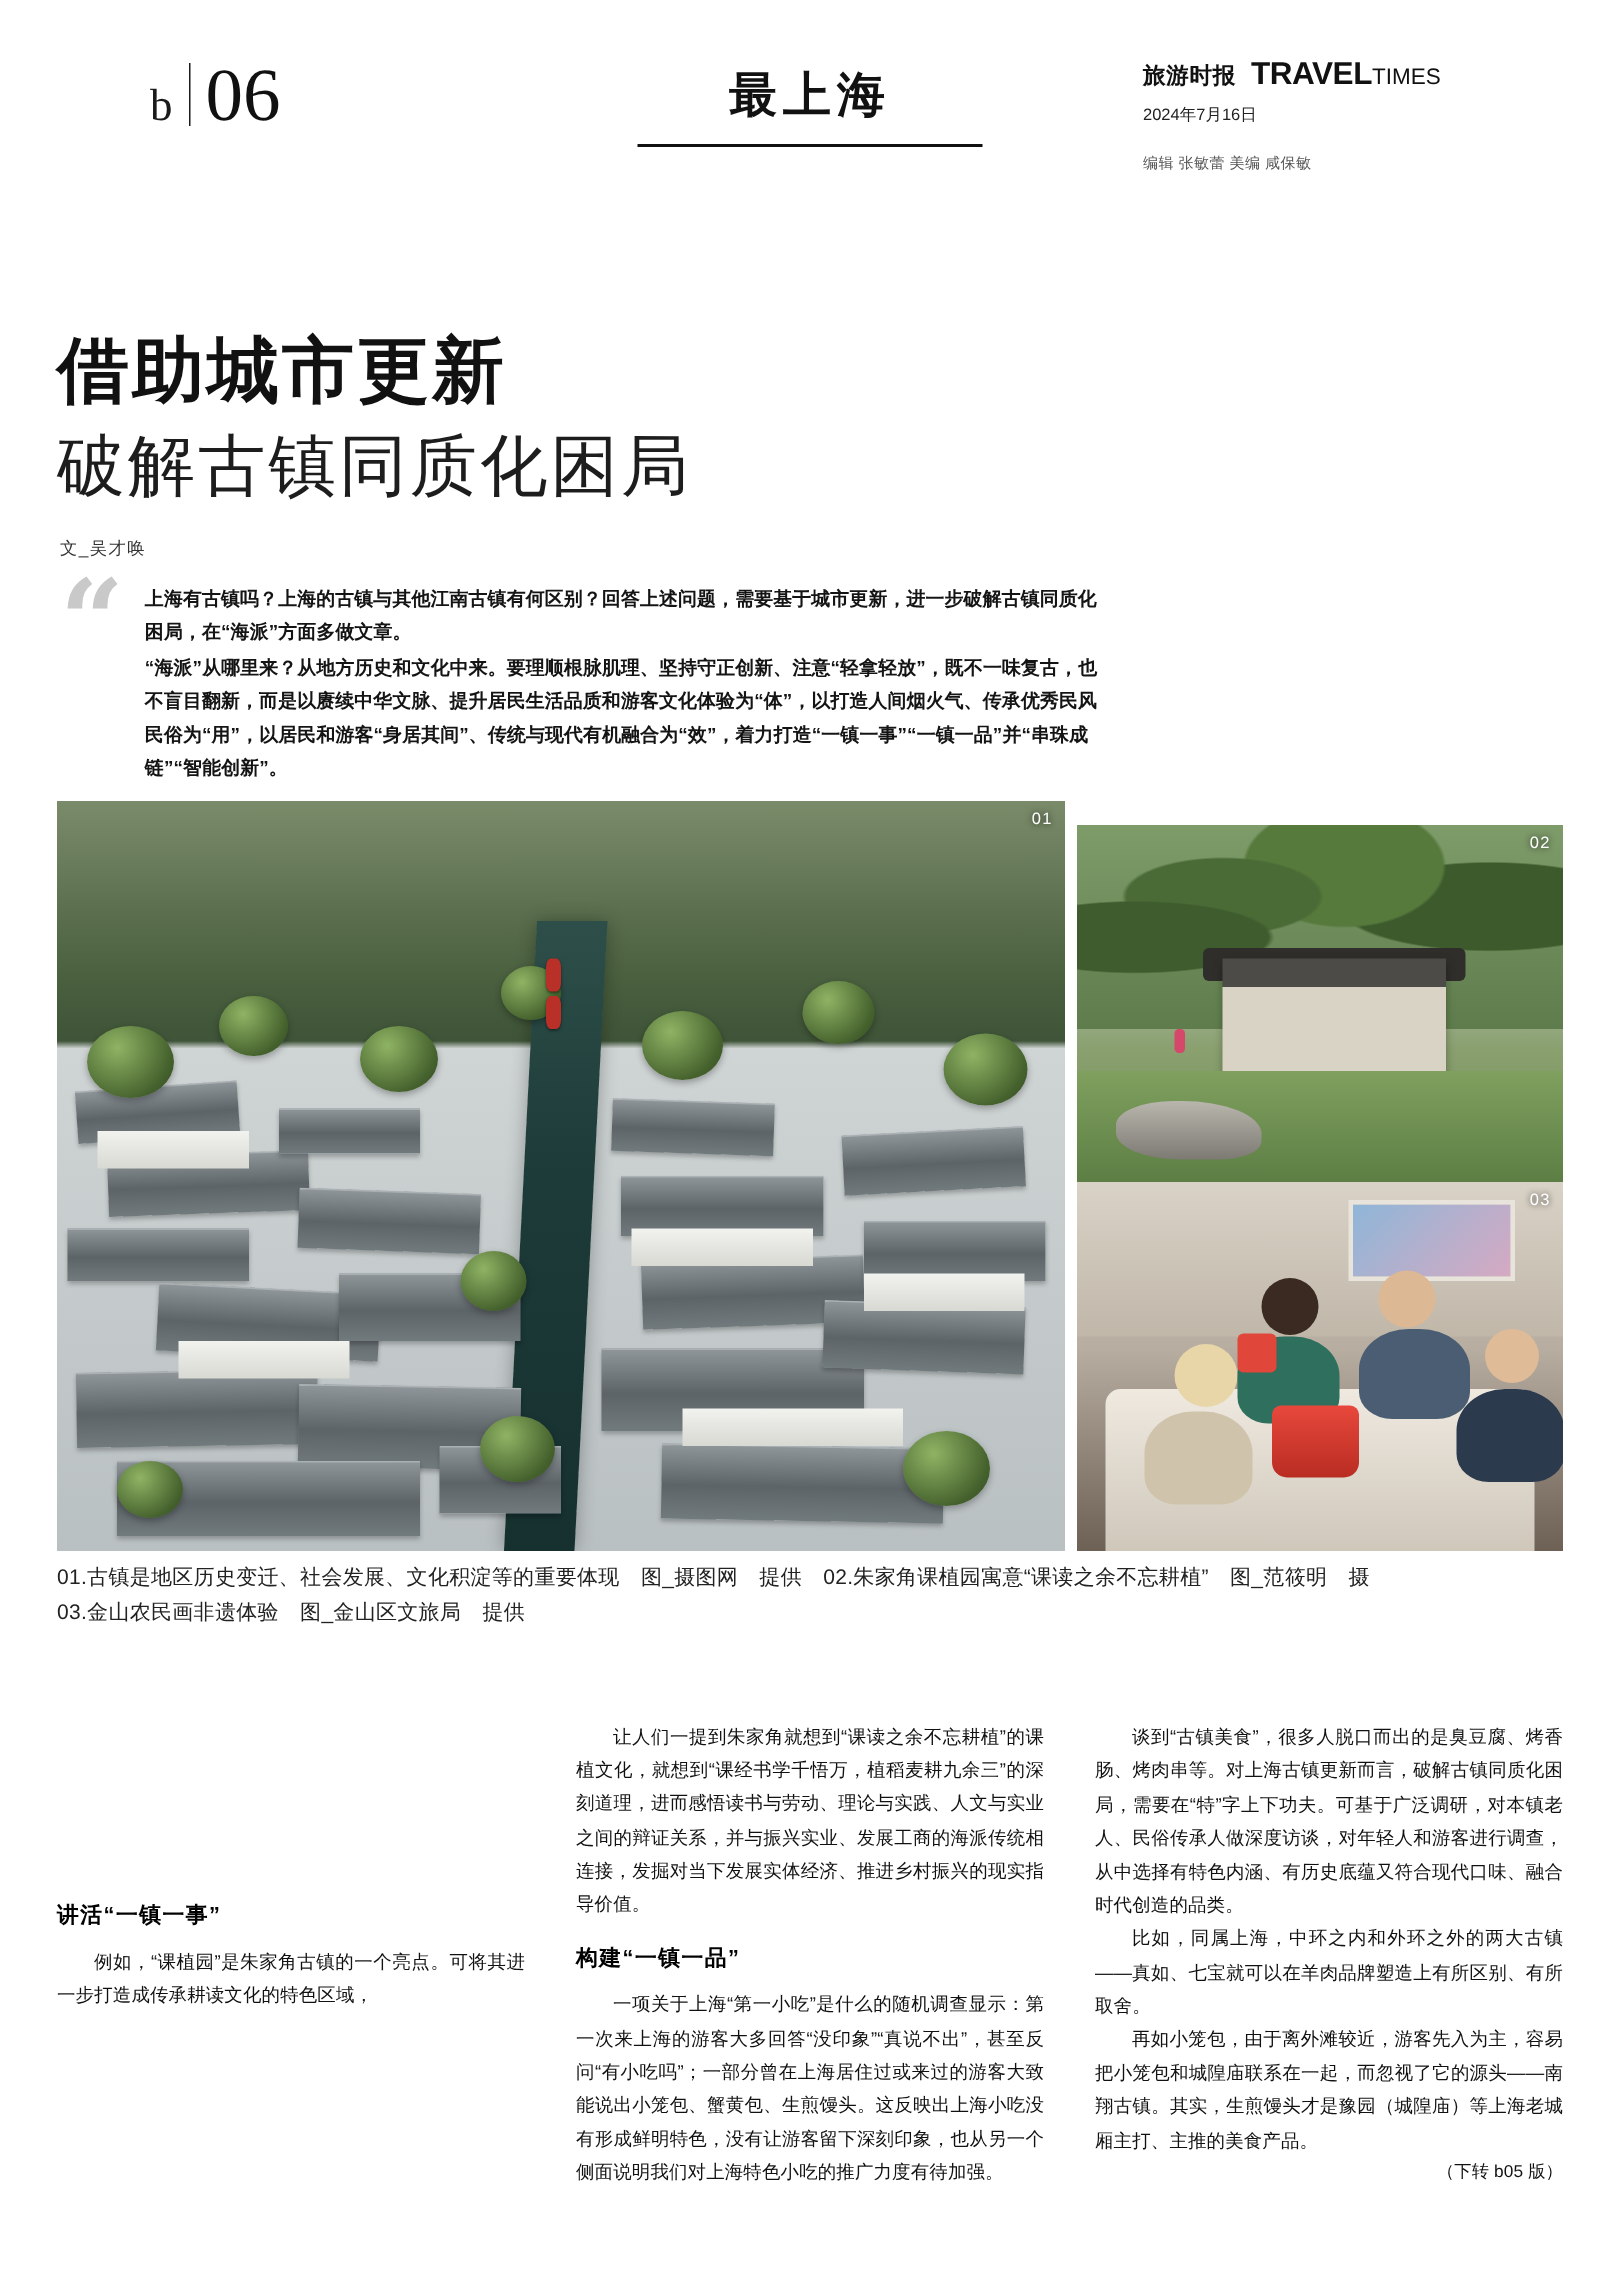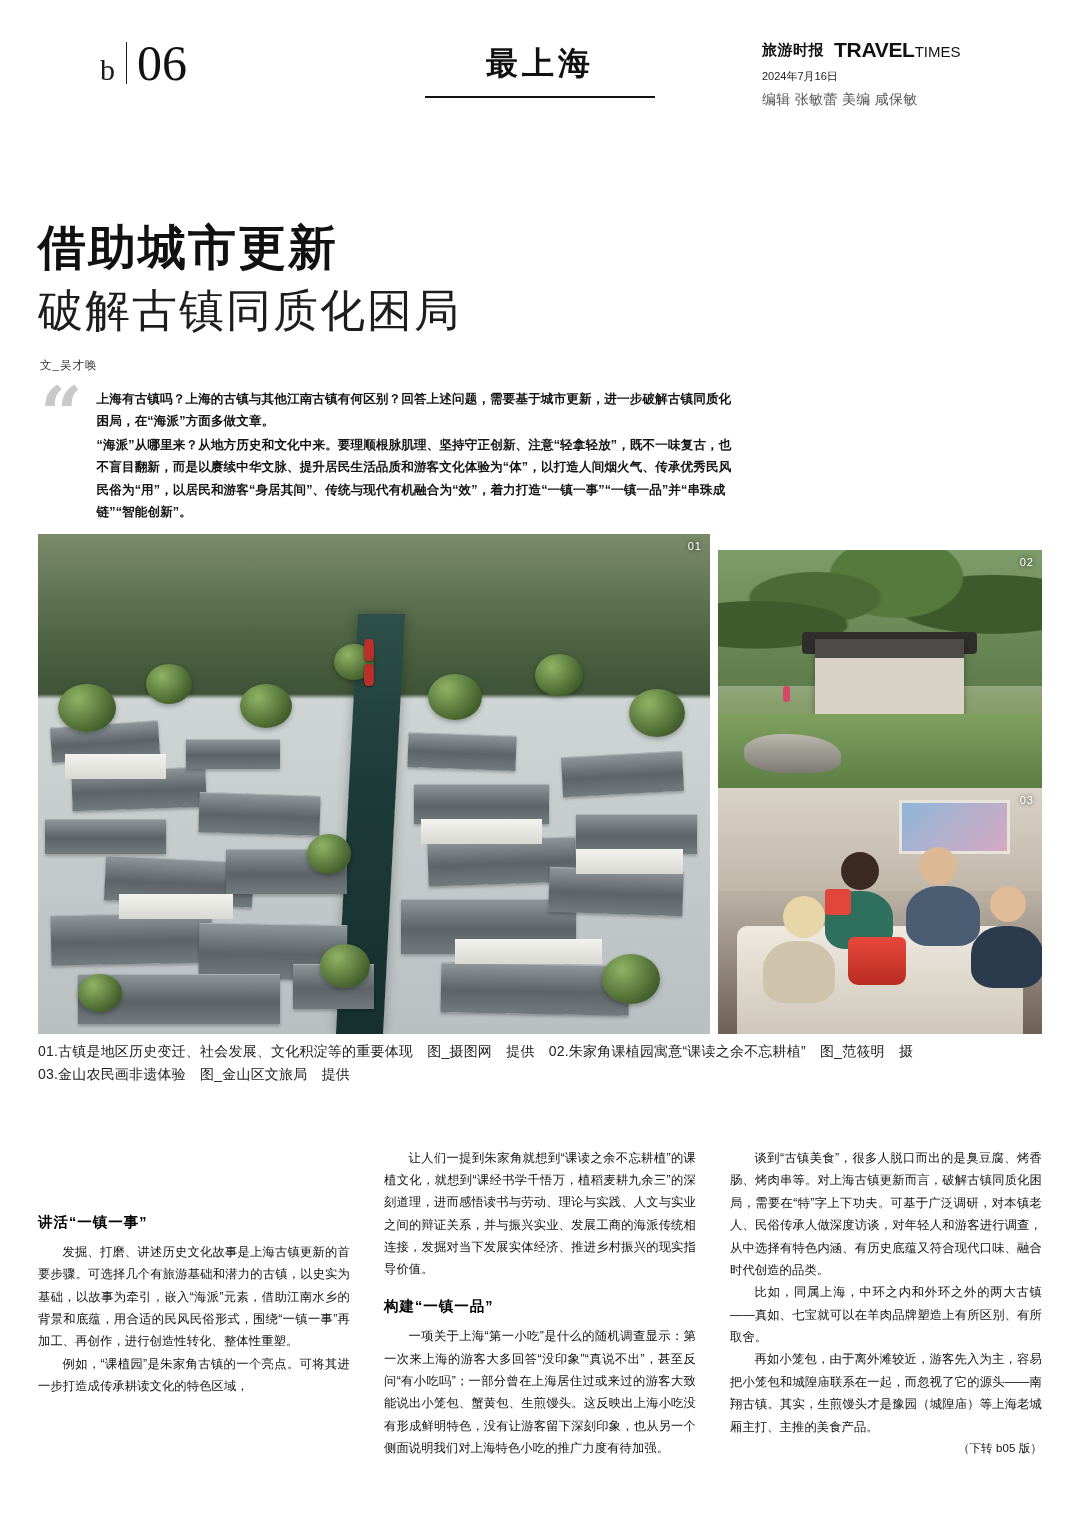--- a/index.html
+++ b/index.html
@@ -103,22 +103,22 @@
     font-weight: 400;
     font-size: 15px;
     color: #111;
   }
   .brand-date {
     margin-top: 7px;
     font-size: 11px;
     color: #222;
   }
   .brand-credits {
-    margin-top: 7px;
-    font-size: 14px;
+    margin-top: 18px;
+    font-size: 10px;
     color: #555;
     letter-spacing: 0.3px;
   }
 
   
   .headline {
     position: absolute;
     left: 38px; top: 218px;
     width: 1000px;
   }
@@ -461,21 +461,20 @@
 
 <div class="caption">
   <div>01.古镇是地区历史变迁、社会发展、文化积淀等的重要体现　图_摄图网　提供　02.朱家角课植园寓意“课读之余不忘耕植”　图_范筱明　摄</div>
   <div>03.金山农民画非遗体验　图_金山区文旅局　提供</div>
 </div>
 
 <div class="columns">
 
   <div class="col">
     <h3>讲活“一镇一事”</h3>
-    <p>发掘、打磨、讲述历史文化故事是上海古镇更新的首要步骤。可选择几个有旅游基础和潜力的古镇，以史实为基础，以故事为牵引，嵌入“海派”元素，借助江南水乡的背景和底蕴，用合适的民风民俗形式，围绕“一镇一事”再加工、再创作，进行创造性转化、整体性重塑。</p>
     <p>例如，“课植园”是朱家角古镇的一个亮点。可将其进一步打造成传承耕读文化的特色区域，</p>
   </div>
 
   <div class="col">
     <p>让人们一提到朱家角就想到“课读之余不忘耕植”的课植文化，就想到“课经书学千悟万，植稻麦耕九余三”的深刻道理，进而感悟读书与劳动、理论与实践、人文与实业之间的辩证关系，并与振兴实业、发展工商的海派传统相连接，发掘对当下发展实体经济、推进乡村振兴的现实指导价值。</p>
     <div class="spacer"></div>
     <h3>构建“一镇一品”</h3>
     <p>一项关于上海“第一小吃”是什么的随机调查显示：第一次来上海的游客大多回答“没印象”“真说不出”，甚至反问“有小吃吗”；一部分曾在上海居住过或来过的游客大致能说出小笼包、蟹黄包、生煎馒头。这反映出上海小吃没有形成鲜明特色，没有让游客留下深刻印象，也从另一个侧面说明我们对上海特色小吃的推广力度有待加强。</p>
   </div>
 

